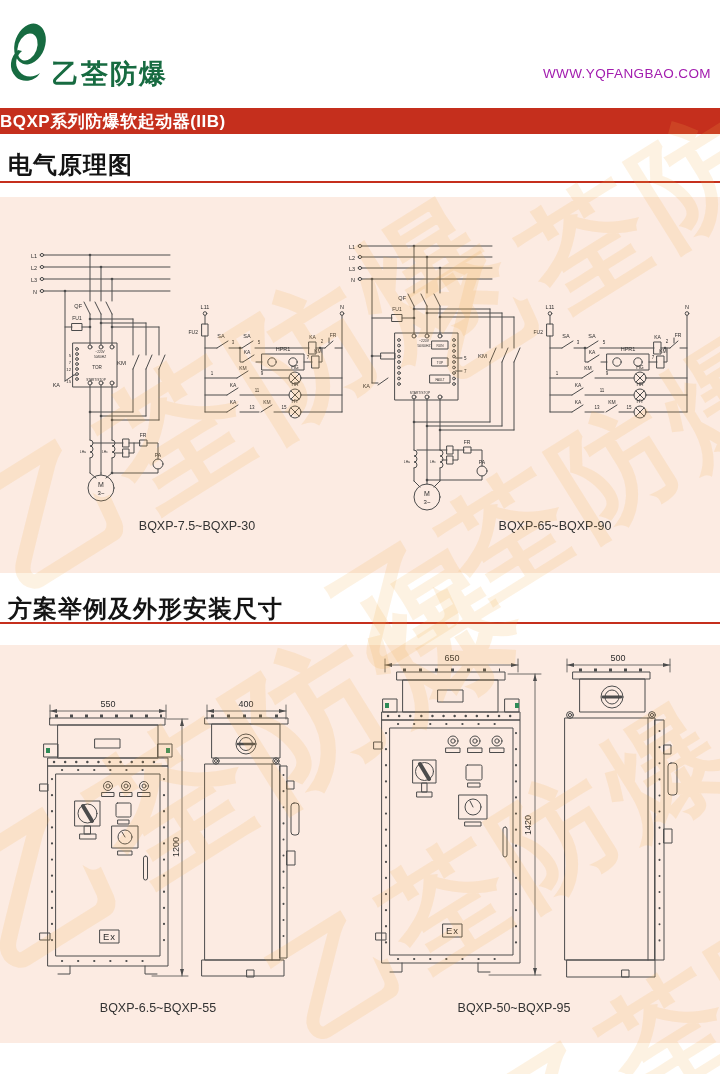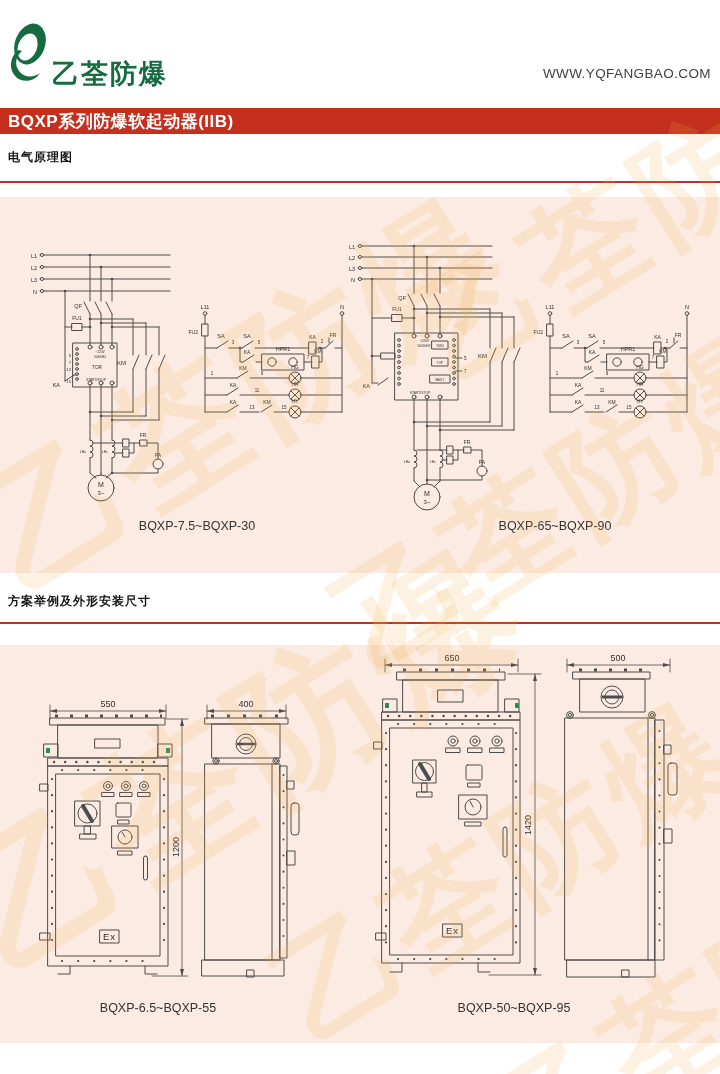--- a/index.html
+++ b/index.html
@@ -12,25 +12,25 @@
       white-space:nowrap;font-size:120px;letter-spacing:8px;}
   .wm1{left:390px;top:130px;}
   .wm2{left:-50px;top:300px;font-size:140px;}
   .wm3{left:310px;top:420px;}
   .wm4{left:-70px;top:660px;font-size:150px;}
   .wm5{left:250px;top:790px;}
   .wm6{left:470px;top:920px;}
   
   .logo-mark{position:absolute;left:8px;top:20px;}
   .brand{position:absolute;left:52px;top:56px;font-size:27px;font-weight:bold;color:#176b41;letter-spacing:2px;}
-  .website{position:absolute;right:9px;top:66px;font-size:13.5px;color:#404040;letter-spacing:0.4px;}
+  .website{position:absolute;right:9px;top:66px;font-size:13.5px;color:#a21caf;letter-spacing:0.4px;}
   .titlebar{position:absolute;left:0;top:108px;width:720px;height:26px;background:#c52f1d;
             display:flex;align-items:center;z-index:1;}
-  .titlebar span{color:#ffffff;font-size:17px;font-weight:bold;padding-left:8px;letter-spacing:0.5px;}
-  .section-title{position:absolute;left:8px;font-size:12px;font-weight:bold;color:#141414;letter-spacing:1px;z-index:1;}
+  .titlebar span{color:#ffffff;font-size:17px;font-weight:bold;letter-spacing:0.5px;}
+  .section-title{position:absolute;left:8px;font-size:24px;font-weight:bold;color:#141414;letter-spacing:1px;z-index:1;}
   .s1{top:149px;}
   .s2{top:593px;}
   .rule{position:absolute;left:0;width:720px;height:2px;background:#c52f1d;z-index:1;}
   .r1{top:181px;}
   .r2{top:622px;}
   .panel{position:absolute;left:0;width:720px;background:#fcebe2;z-index:1;}
   .panel1{top:197px;height:376px;}
   .panel2{top:645px;height:398px;}
   .panel svg{position:absolute;left:0;top:0;}
   .caption{position:absolute;font-size:12.5px;color:#333333;transform:translateX(-50%);white-space:nowrap;}

